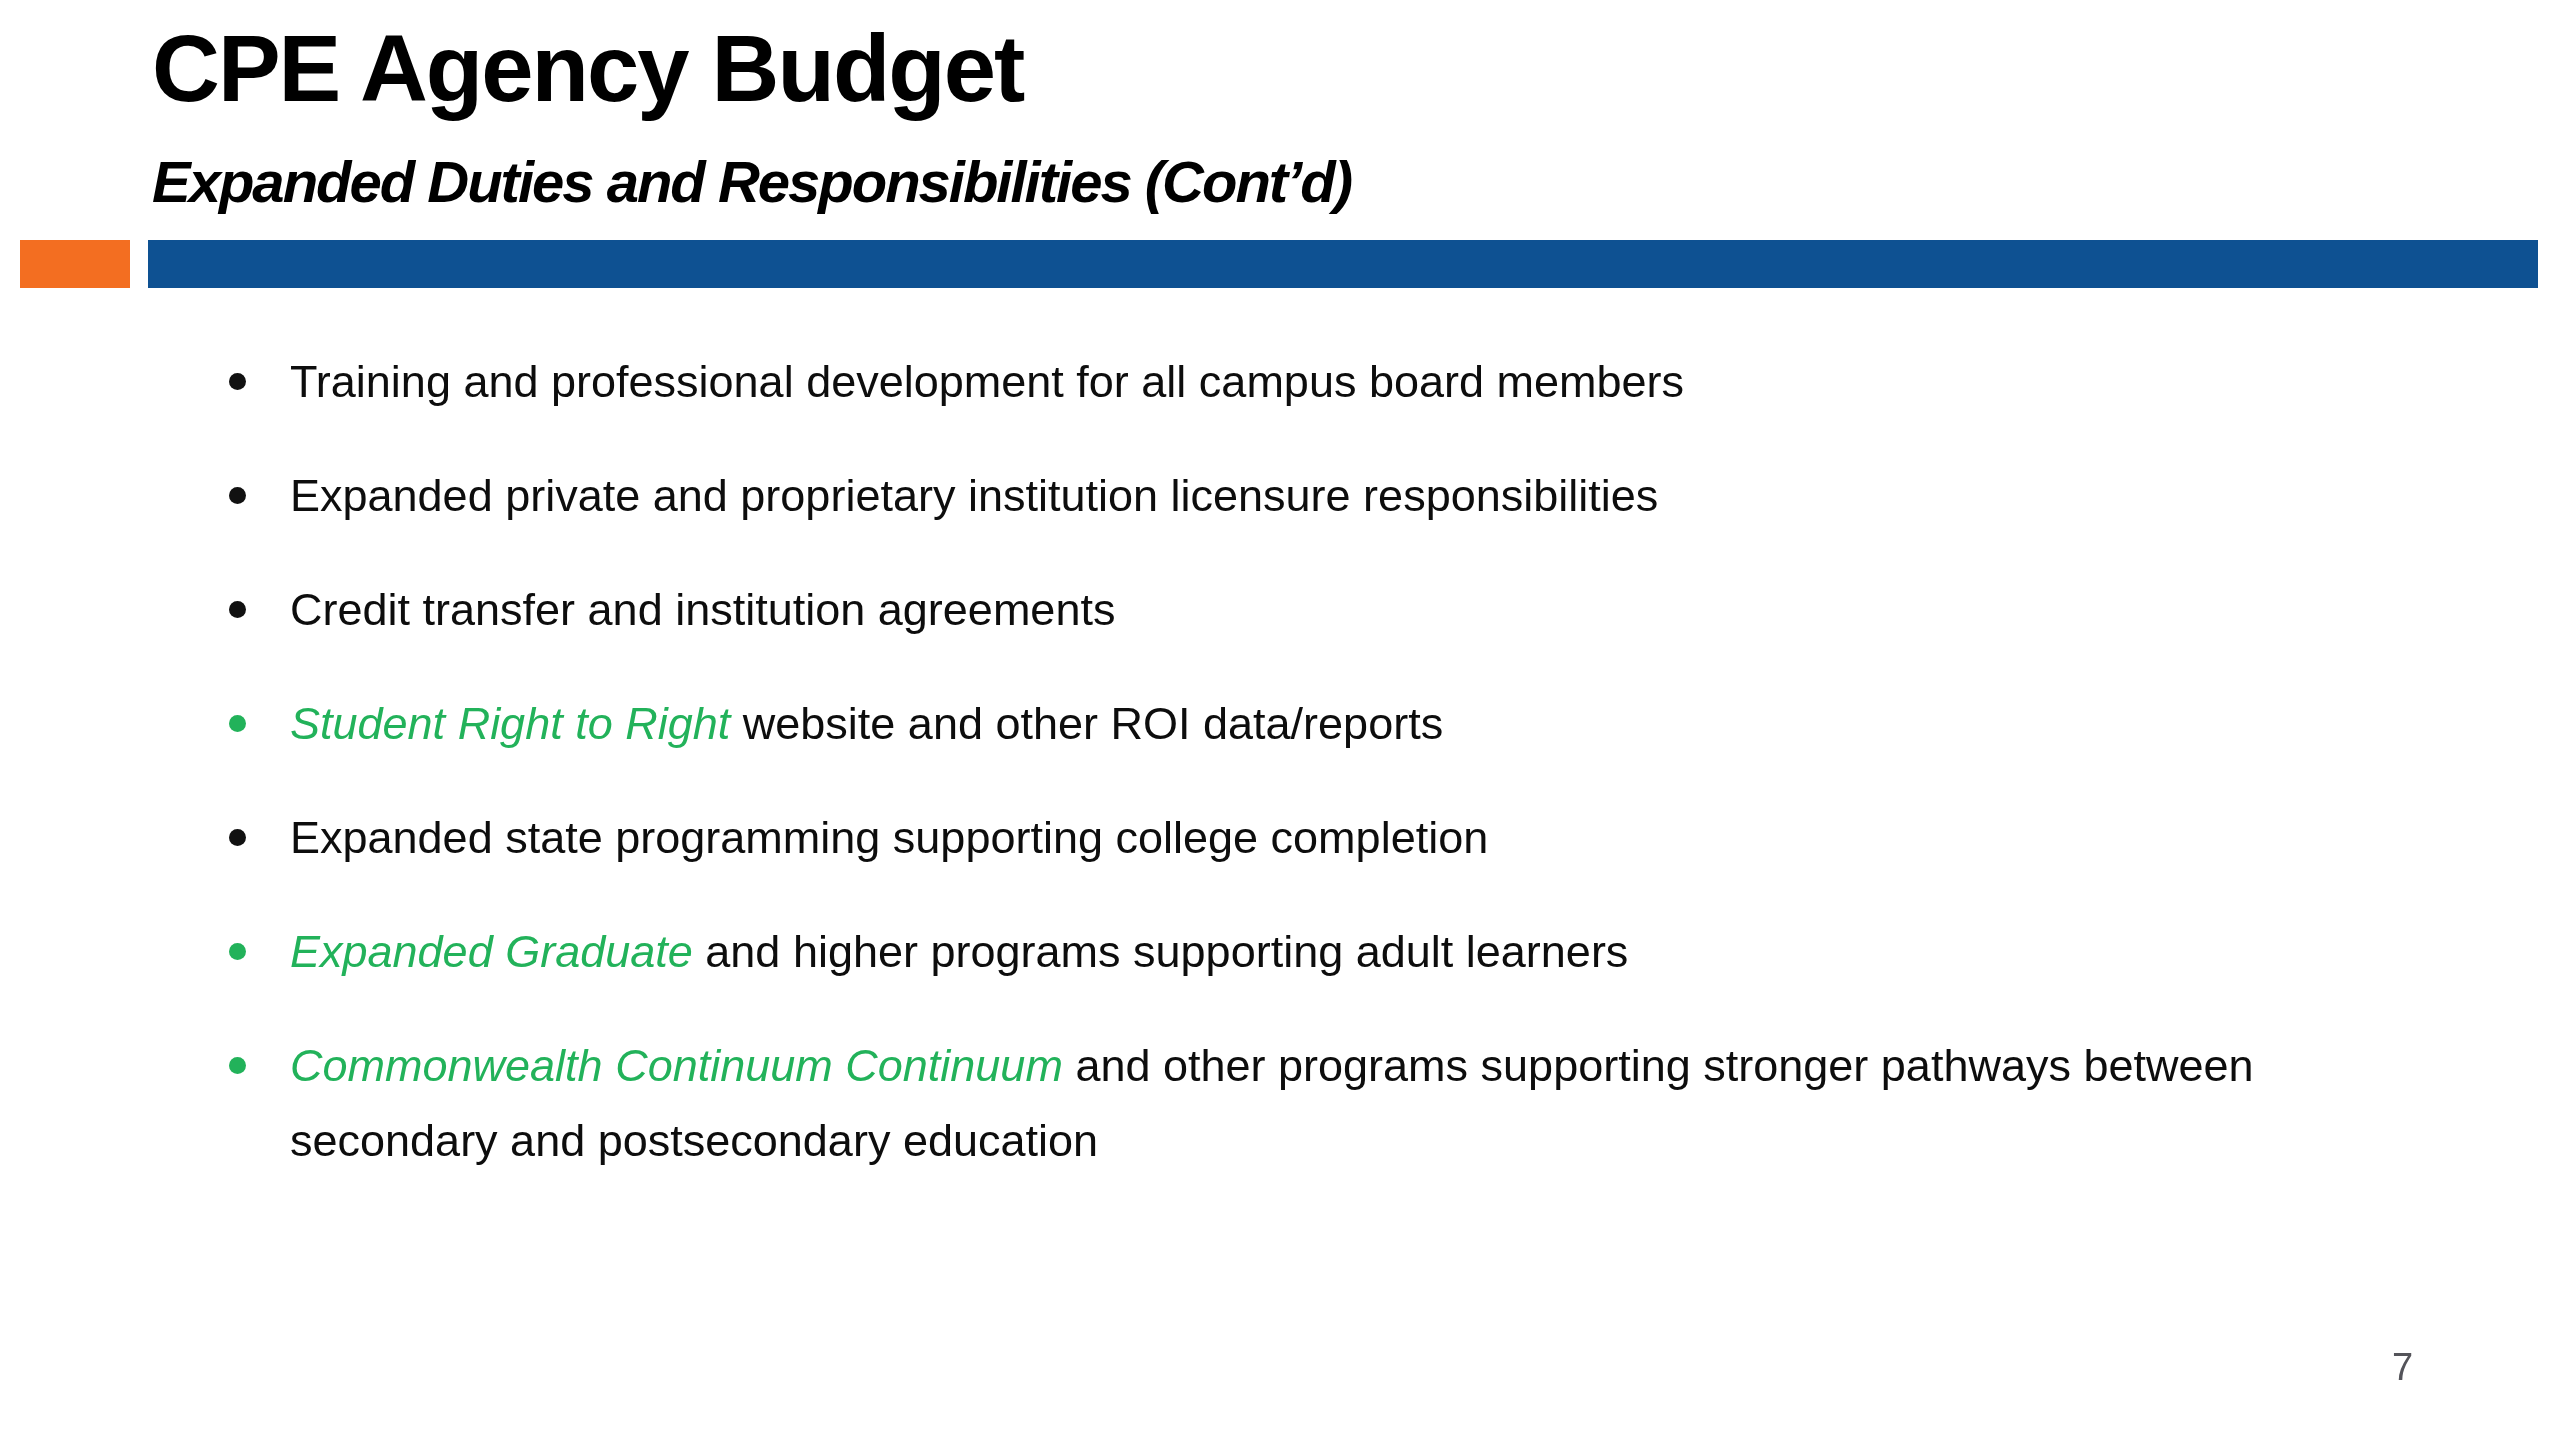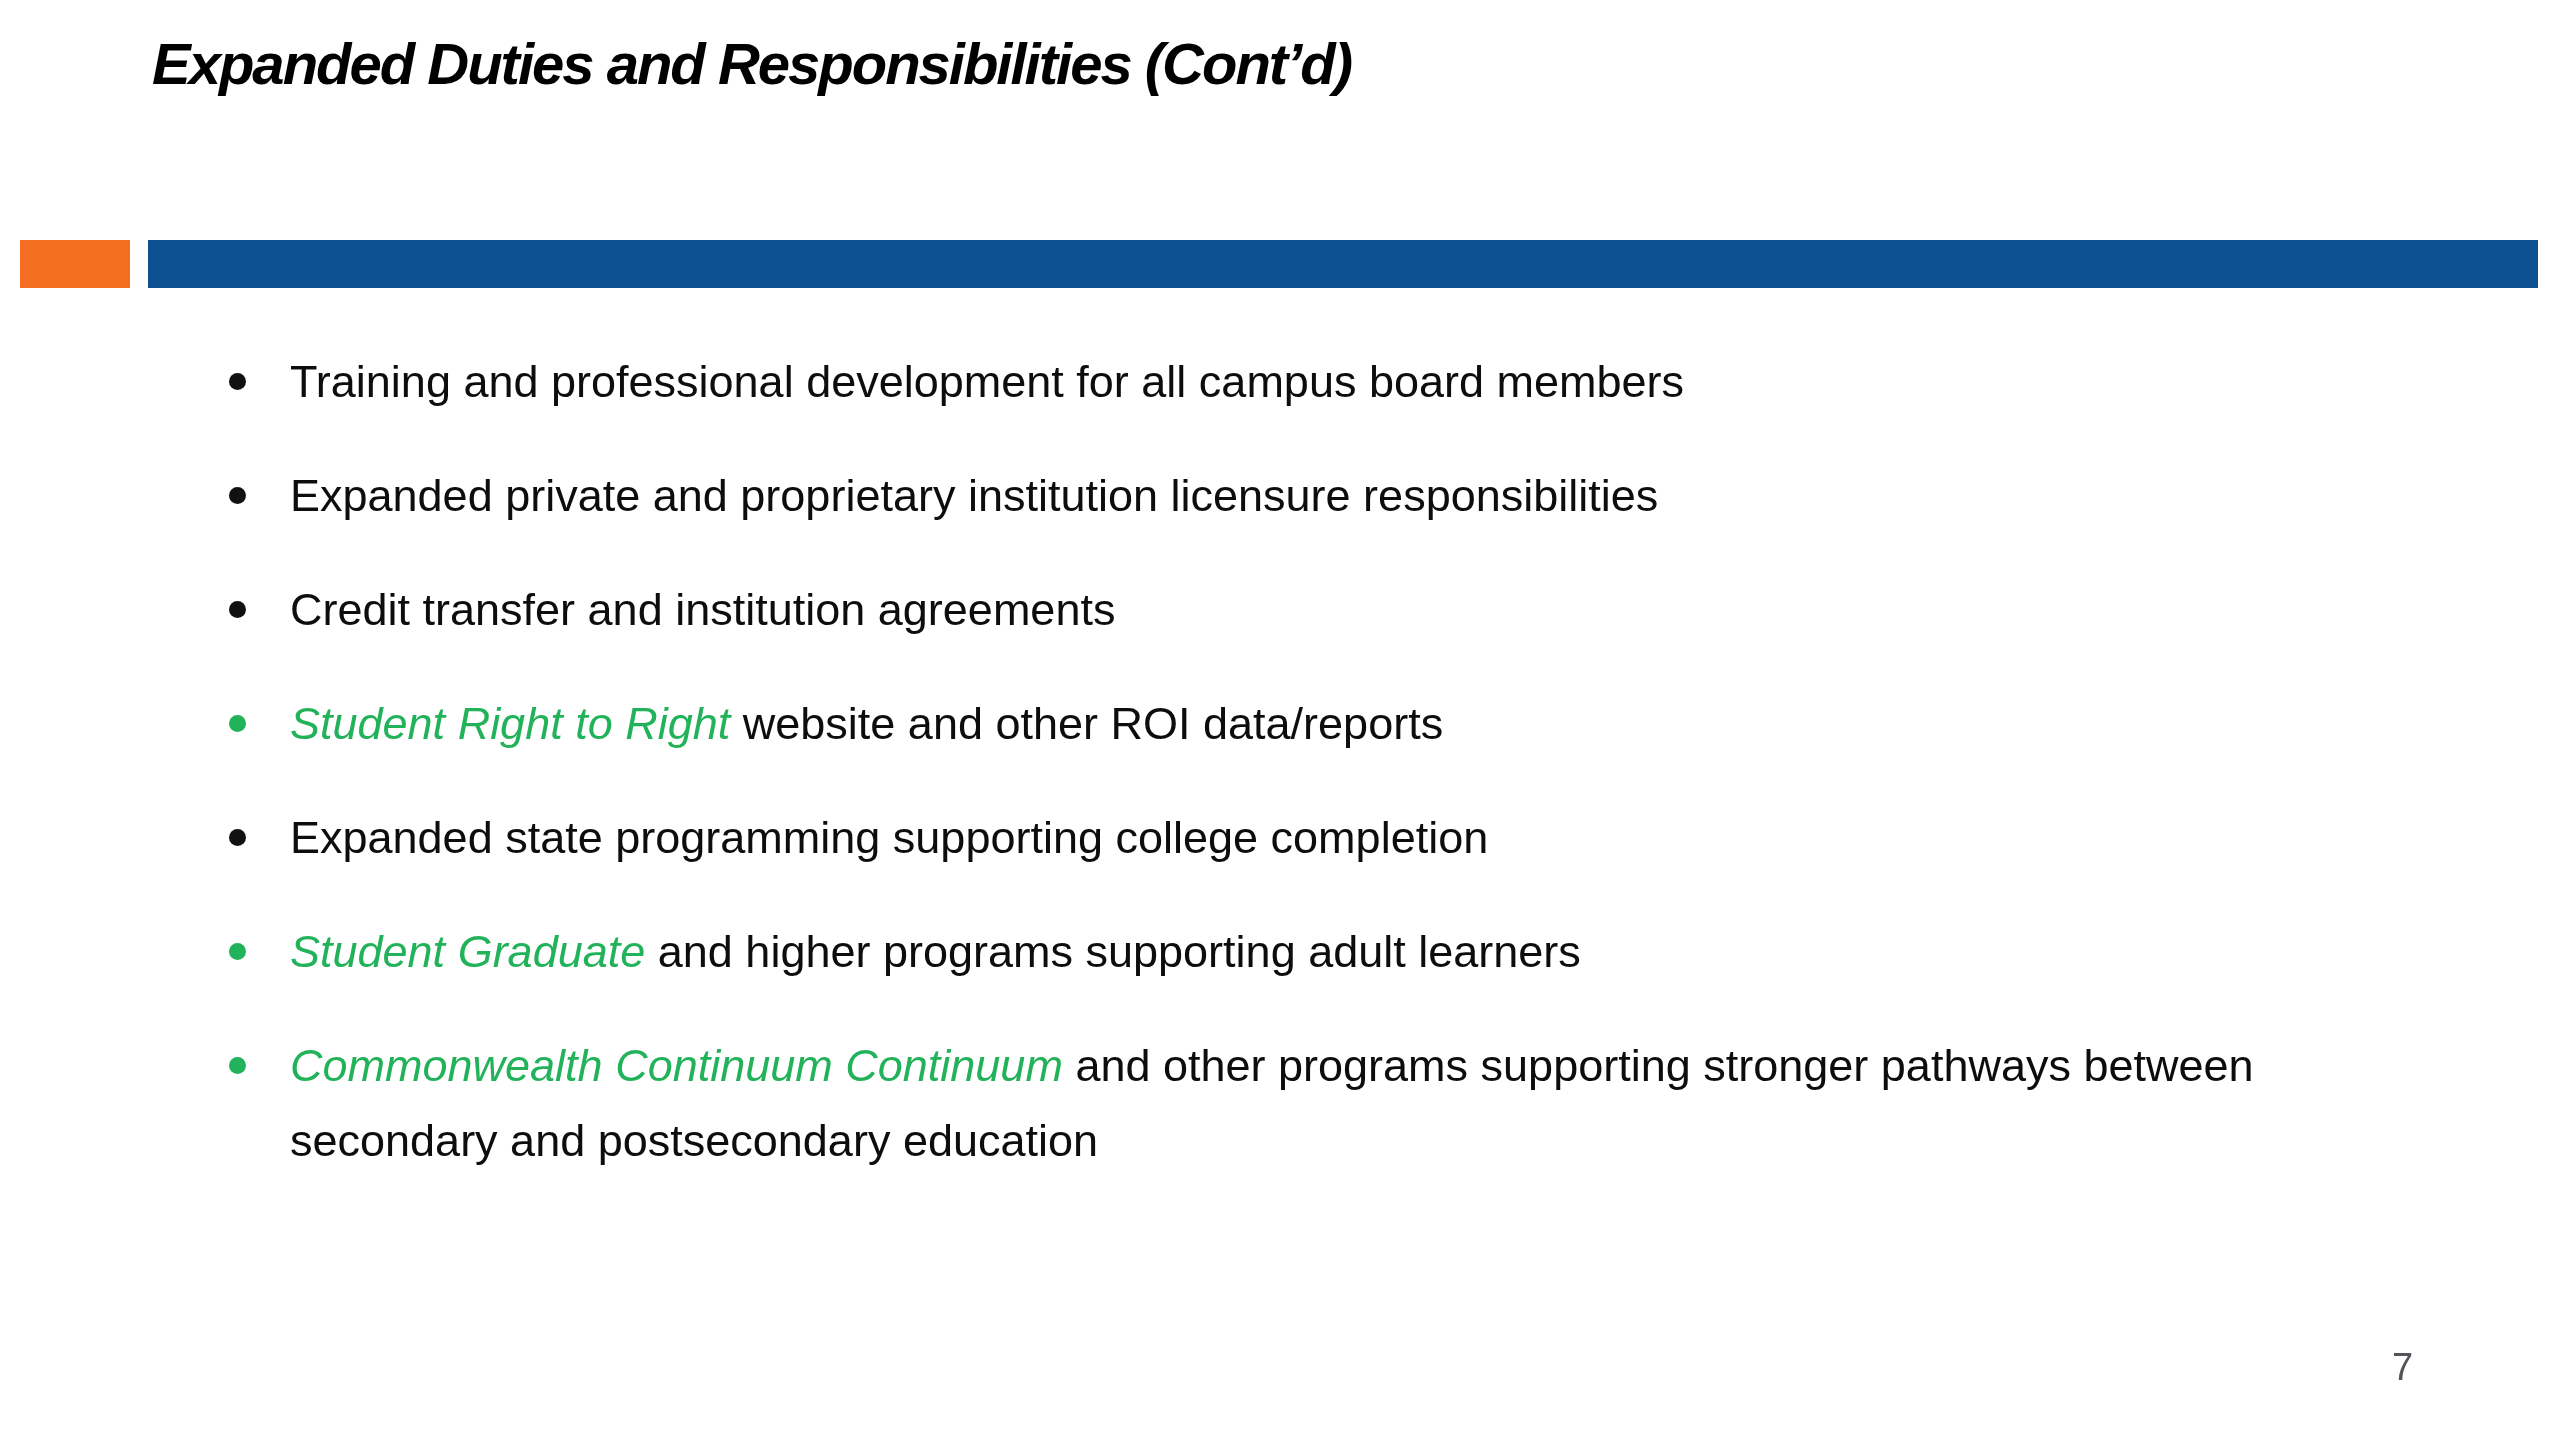--- a/index.html
+++ b/index.html
@@ -100,20 +100,21 @@
     font-size: 38px;
     color: #54545A;
   }
 </style>
 </head>
 <body>
 
 <div class="slide">
 
   <div class="title-block">
+    <div class="slide-title">CPE Agency Budget</div>
     <div class="slide-subtitle">Expanded Duties and Responsibilities (Cont’d)</div>
   </div>
 
   <div class="accent-orange"></div>
   <div class="accent-bar"></div>
 
   <ul class="bullet-list">
       <li class="bullet-item">
         <span class="marker"></span>
         <span class="txt"><span>Training and professional development for all campus board members</span></span>
@@ -129,21 +130,21 @@
       <li class="bullet-item">
         <span class="marker green"></span>
         <span class="txt"><span class="em-green">Student Right to Right</span><span> website and other ROI data/reports</span></span>
       </li>
       <li class="bullet-item">
         <span class="marker"></span>
         <span class="txt"><span>Expanded state programming supporting college completion</span></span>
       </li>
       <li class="bullet-item">
         <span class="marker green"></span>
-        <span class="txt"><span class="em-green">Student Graduate</span><span> and higher programs supporting adult learners</span></span>
+        <span class="txt"><span class="em-green">Expanded Graduate</span><span> and higher programs supporting adult learners</span></span>
       </li>
       <li class="bullet-item">
         <span class="marker green"></span>
         <span class="txt"><span class="em-green">Commonwealth Continuum Continuum</span><span> and other programs supporting stronger pathways between secondary and postsecondary education</span></span>
       </li>
     </ul>
 
   <div class="page-number">7</div>
 
 </div>

